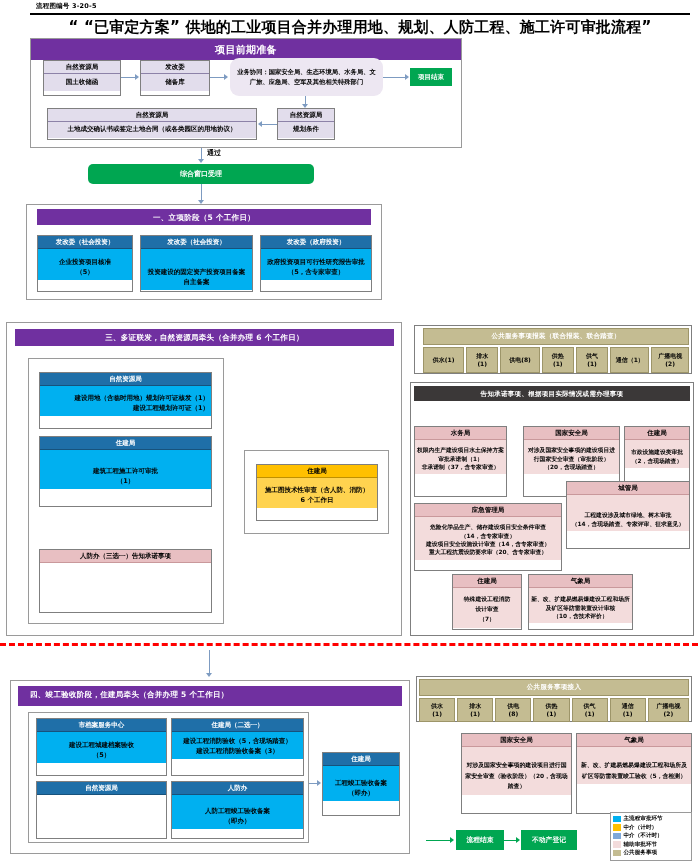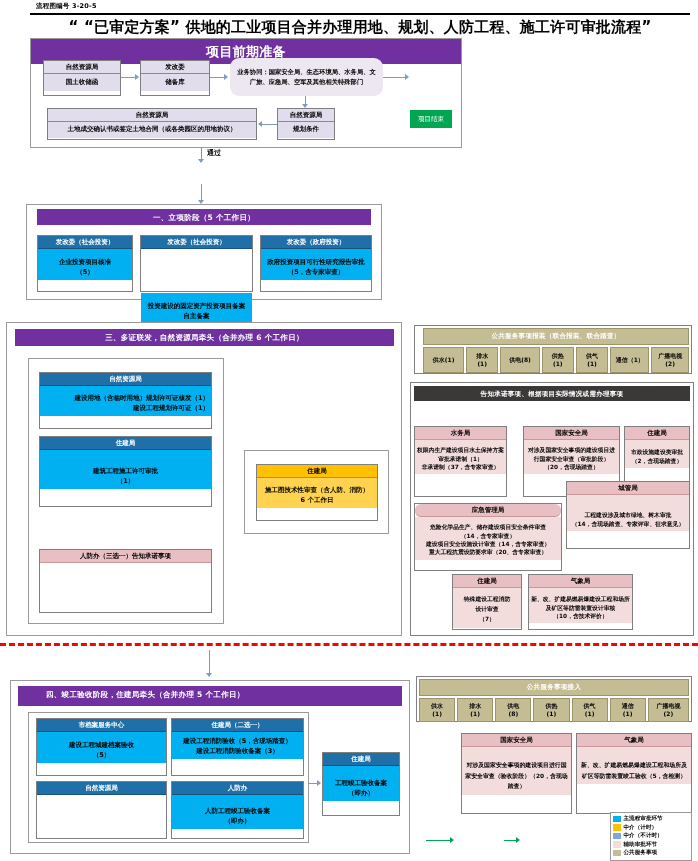--- a/index.html
+++ b/index.html
@@ -67,24 +67,23 @@
   
   .card.lav > .ch { background: #E2DDEC; color: #000; border-bottom: 1px solid #8d82a8; }
   .card.lav > .cb { background: #E2DDEC; color: #000; font-weight: bold; }
   .roundbox {
     background: #EDE7F2; border-radius: 9px;
     font-weight: bold; text-align: center;
     display: flex; align-items: center; justify-content: center;
     line-height: 1.6; padding: 3px 5px;
   }
   .green {
-    background: #00A651; color: #fff; font-weight: normal;
+    background: #00A651; color: #fff; font-weight: bold;
     display: flex; align-items: center; justify-content: center;
     text-align: center;
-    margin-top: 42px;
   }
   .green.round { border-radius: 5px; }
 
   
   .ps-wrap { border: 1px solid #7f7f7f; background: #fff; padding: 2px; }
   .ps-head {
     background: #C4BC92; color: #fff; font-weight: bold;
     text-align: center; padding: 3px 0; letter-spacing: .3px;
     border: 1px solid #9d9569;
   }
@@ -141,21 +140,21 @@
   .lg-tx { font-size: 5.6px; font-weight: bold; white-space: nowrap; }
 </style>
 </head>
 <body>
 
 <div class="abs" id="doc-no">流程图编号 3-20-5</div>
 <div class="abs" id="header-rule"></div>
 <div class="abs" id="main-title">“ “已审定方案” 供地的工业项目合并办理用地、规划、人防工程、施工许可审批流程”</div>
 
 <div class="abs sect-wrap" style="left:30px; top:38px; width:432px; height:110px;">
-  <div class="band purple" style="padding:3.5px 0; font-size:13px;">项目前期准备</div>
+  <div class="band purple" style="padding:3.5px 0; font-size:10px;">项目前期准备</div>
 </div>
 
 <div class="abs card lav" style="left:43px; top:60px; width:78px; height:36px; font-size:6.5px;">
   <div class="ch">自然资源局</div>
   <div class="cb" style="padding-top:4px;">国土收储函</div>
 </div>
 <div class="abs ln-h" style="left:121px; top:77px; width:15px;"></div>
 <div class="abs arw-r" style="left:135px; top:74px;"></div>
 
 <div class="abs card lav" style="left:140px; top:60px; width:70px; height:36px; font-size:6.5px;">
@@ -196,21 +195,21 @@
 <div class="abs sect-wrap" style="left:26px; top:204px; width:356px; height:96px;"></div>
 <div class="abs band purple" style="left:37px; top:209px; width:334px; height:16px; padding-top:3.5px; font-size:7.5px;">一、立项阶段（5 个工作日）</div>
 
 <div class="abs card blue" style="left:37px; top:235px; width:96px; height:57px; font-size:6.5px;">
   <div class="ch">发改委（社会投资）</div>
   <div class="cb" style="padding-top:9px; white-space:pre-line;">企业投资项目核准
 （5）</div>
 </div>
 <div class="abs card blue" style="left:140px; top:235px; width:113px; height:57px; font-size:6.5px;">
   <div class="ch">发改委（社会投资）</div>
-  <div class="cb" style="padding-top:9px; white-space:pre-line;margin-top:44px;">投资建设的固定资产投资项目备案
+  <div class="cb" style="padding-top:19px; white-space:pre-line;">投资建设的固定资产投资项目备案
 自主备案</div>
 </div>
 <div class="abs card blue" style="left:260px; top:235px; width:112px; height:57px; font-size:6.5px;">
   <div class="ch">发改委（政府投资）</div>
   <div class="cb" style="padding-top:9px; white-space:pre-line;">政府投资项目可行性研究报告审批
 （5，含专家审查）</div>
 </div>
 
 <div class="abs sect-wrap" style="left:6px; top:322px; width:396px; height:314px;"></div>
 <div class="abs band purple" style="left:15px; top:329px; width:379px; height:17px; padding-top:4px; font-size:7.5px;">三、多证联发，自然资源局牵头（合并办理 6 个工作日）</div>
@@ -267,21 +266,21 @@
   <div class="ch" style="font-size:6.5px;">国家安全局</div>
   <div class="cb" style="padding-top:6px; white-space:pre-line; font-size:5.8px;">对涉及国家安全事项的建设项目进行国家安全审查（审批阶段）（20，含现场踏查）</div>
 </div>
 <div class="abs card pink" style="left:624px; top:426px; width:66px; height:71px; font-size:6px;">
   <div class="ch" style="font-size:6.5px;">住建局</div>
   <div class="cb" style="padding-top:8px; white-space:pre-line; font-size:5.8px;">市政设施建设类审批
 （2，含现场踏查）</div>
 </div>
 
 <div class="abs card pink" style="left:414px; top:503px; width:148px; height:68px; font-size:6px;">
-  <div class="ch" style="font-size:6.5px;border-radius:6px;">应急管理局</div>
+  <div class="ch" style="font-size:6.5px;">应急管理局</div>
   <div class="cb" style="padding-top:6px; white-space:pre-line; font-size:5.8px;">危险化学品生产、储存建设项目安全条件审查
 （14，含专家审查）
 建设项目安全设施设计审查（14，含专家审查）
 重大工程抗震设防要求审（20、含专家审查）</div>
 </div>
 <div class="abs card pink" style="left:566px; top:481px; width:124px; height:68px; font-size:6px;">
   <div class="ch" style="font-size:6.5px;">城管局</div>
   <div class="cb" style="padding-top:16px; white-space:pre-line; font-size:5.8px;">工程建设涉及城市绿地、树木审批
 （14，含现场踏查、专家评审、征求意见）</div>
 </div>
@@ -297,21 +296,21 @@
   <div class="cb" style="padding-top:7px; white-space:pre-line; font-size:5.8px;">新、改、扩建易燃易爆建设工程和场所及矿区等防雷装置设计审核
 （10，含技术评价）</div>
 </div>
 
 <div class="abs" id="red-sep"></div>
 
 <div class="abs ln-v" style="left:209px; top:650px; height:25px;"></div>
 <div class="abs arw-d" style="left:206px; top:673px;"></div>
 
 <div class="abs sect-wrap" style="left:10px; top:680px; width:400px; height:174px;"></div>
-<div class="abs band purple" style="left:18px; top:686px; width:384px; height:20px; padding-top:4px; font-size:7.5px; text-align:left; padding-left:28px;">四、竣工验收阶段，住建局牵头（合并办理 5 个工作日）</div>
+<div class="abs band purple" style="left:18px; top:686px; width:384px; height:20px; padding-top:4px; font-size:7.5px; text-align:left; padding-left:12px;">四、竣工验收阶段，住建局牵头（合并办理 5 个工作日）</div>
 
 <div class="abs frame" style="left:28px; top:712px; width:281px; height:131px;"></div>
 
 <div class="abs card blue" style="left:36px; top:718px; width:131px; height:58px; font-size:6.5px;">
   <div class="ch">市档案服务中心</div>
   <div class="cb" style="padding-top:9px; white-space:pre-line;">建设工程城建档案验收
 （5）</div>
 </div>
 <div class="abs card blue" style="left:171px; top:718px; width:133px; height:58px; font-size:6.5px;">
   <div class="ch">住建局（二选一）</div>

